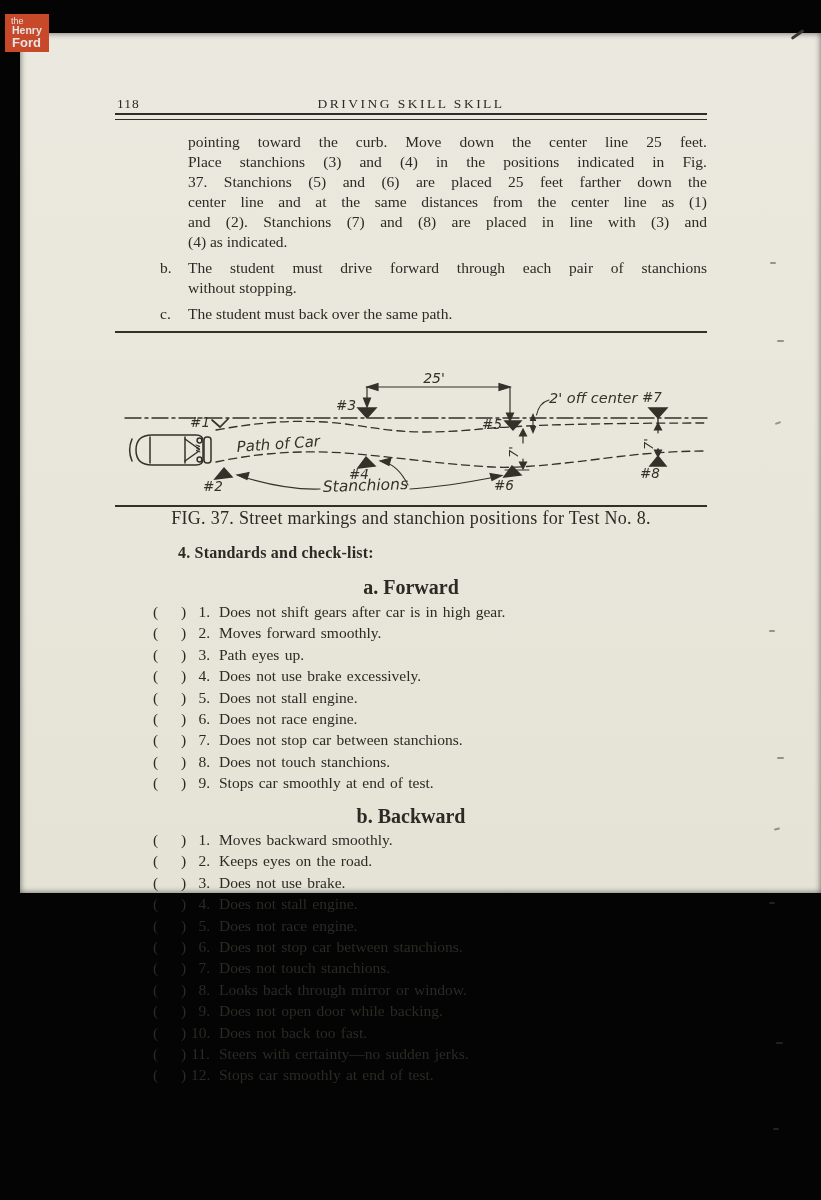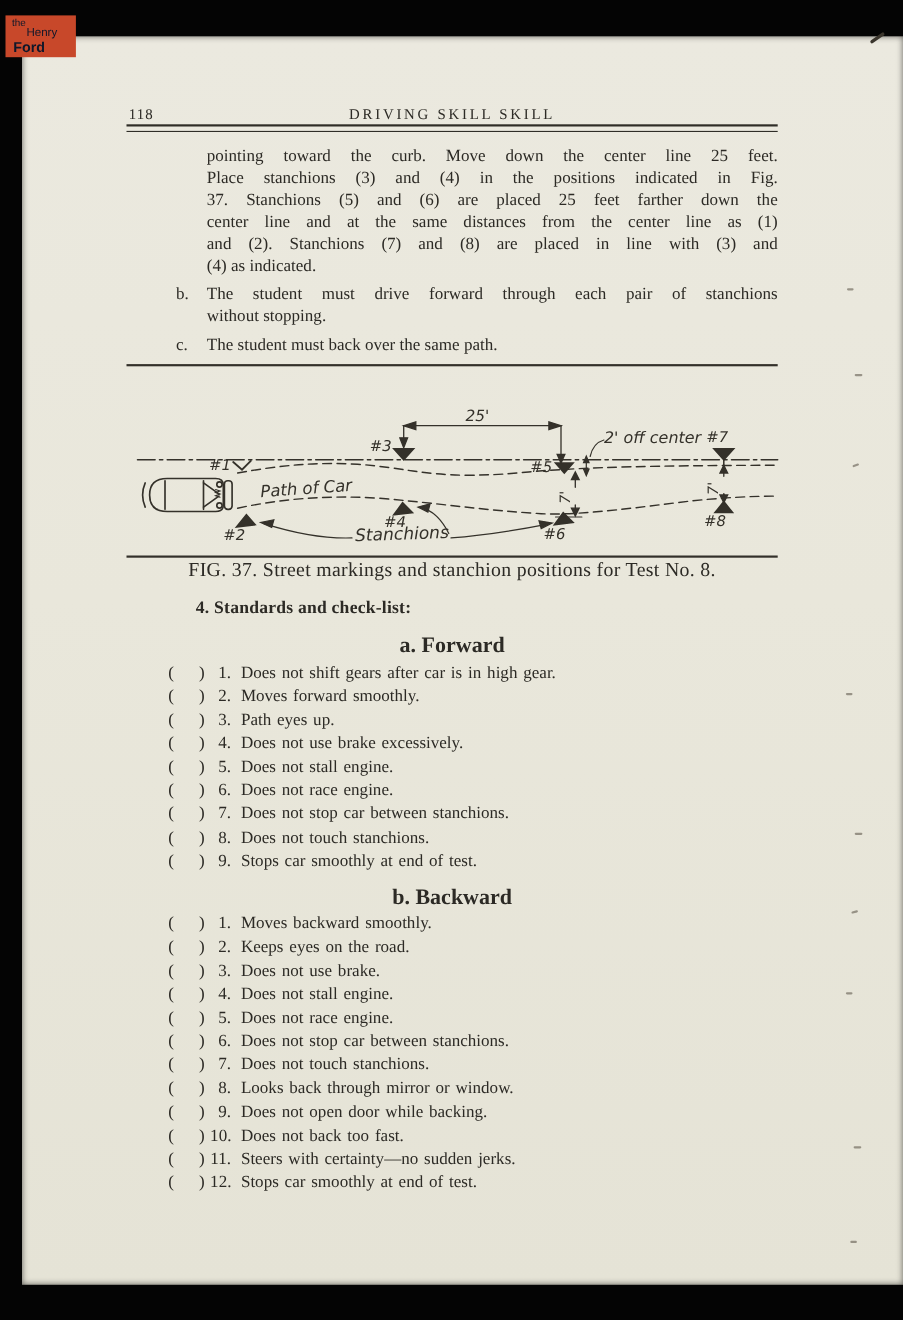--- a/index.html
+++ b/index.html
@@ -3,33 +3,33 @@
 <meta charset="utf-8">
 <style>
   html,body{margin:0;padding:0;}
   body{
     width:821px;height:1200px;position:relative;overflow:hidden;
     background:#040404;
     font-family:"Liberation Serif", serif;
   }
   
   .page{
-    position:absolute;left:20px;top:33px;width:801px;height:1135px;
+    position:absolute;left:20px;top:33px;width:801px;height:860px;
     background:linear-gradient(180deg,#ebe9df 0%,#e9e7db 45%,#e5e3d6 100%);
     box-shadow:0 0 6px rgba(0,0,0,.6) inset;
     color:#2c2a25;
   }
   
   .logo{
-    position:absolute;left:5px;top:14px;width:64px;height:38px;
-    background:#c8482a;z-index:9;color:#0f172a;
+    position:absolute;left:5px;top:14px;width:44px;height:38px;
+    background:#c8482a;z-index:9;color:#e5e5e5;
     font-family:"Liberation Sans", sans-serif;line-height:1;
   }
   .logo .l1{position:absolute;left:6px;top:3px;font-size:9px;}
-  .logo .l2{position:absolute;left:19px;top:11px;font-size:10.5px;font-weight:normal;}
+  .logo .l2{position:absolute;left:7px;top:11px;font-size:10.5px;font-weight:bold;}
   .logo .l3{position:absolute;left:7px;top:22px;font-size:13px;font-weight:bold;text-align:right;}
   
   .folio{position:absolute;left:97px;top:63px;font-size:13.5px;letter-spacing:1px;}
   .running-title{
     position:absolute;left:391px;top:63px;transform:translateX(-50%);
     font-size:13.5px;letter-spacing:2.5px;white-space:nowrap;
   }
   .head-rule{position:absolute;left:95px;top:80px;width:592px;height:4px;
     border-top:2.5px solid #2f2d27;border-bottom:1.2px solid #2f2d27;}
   

